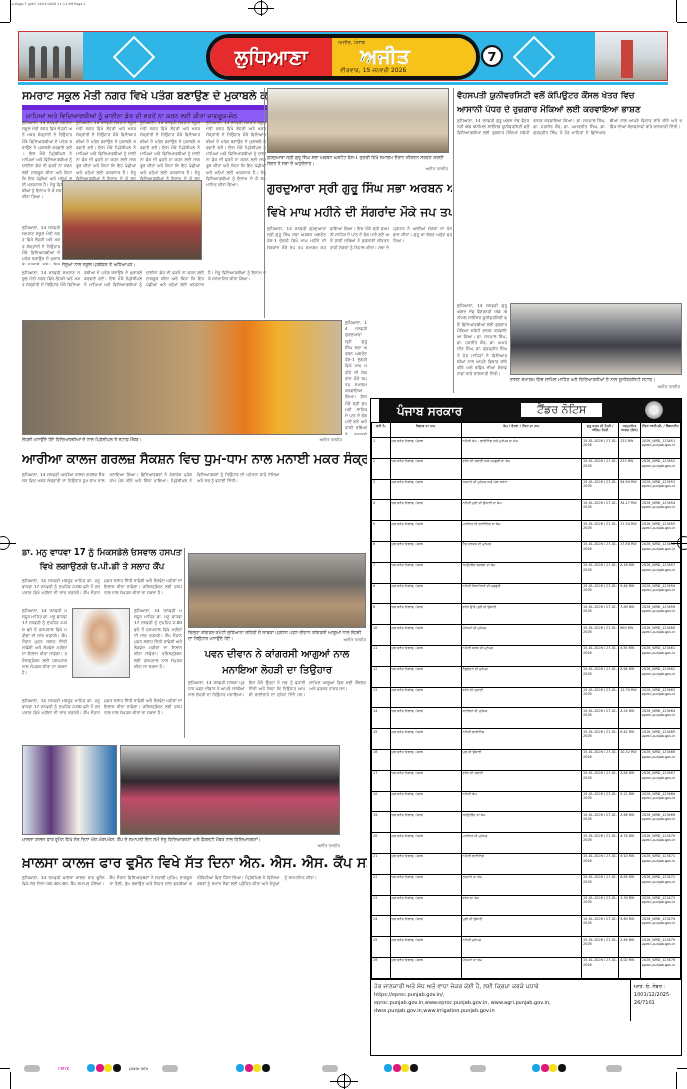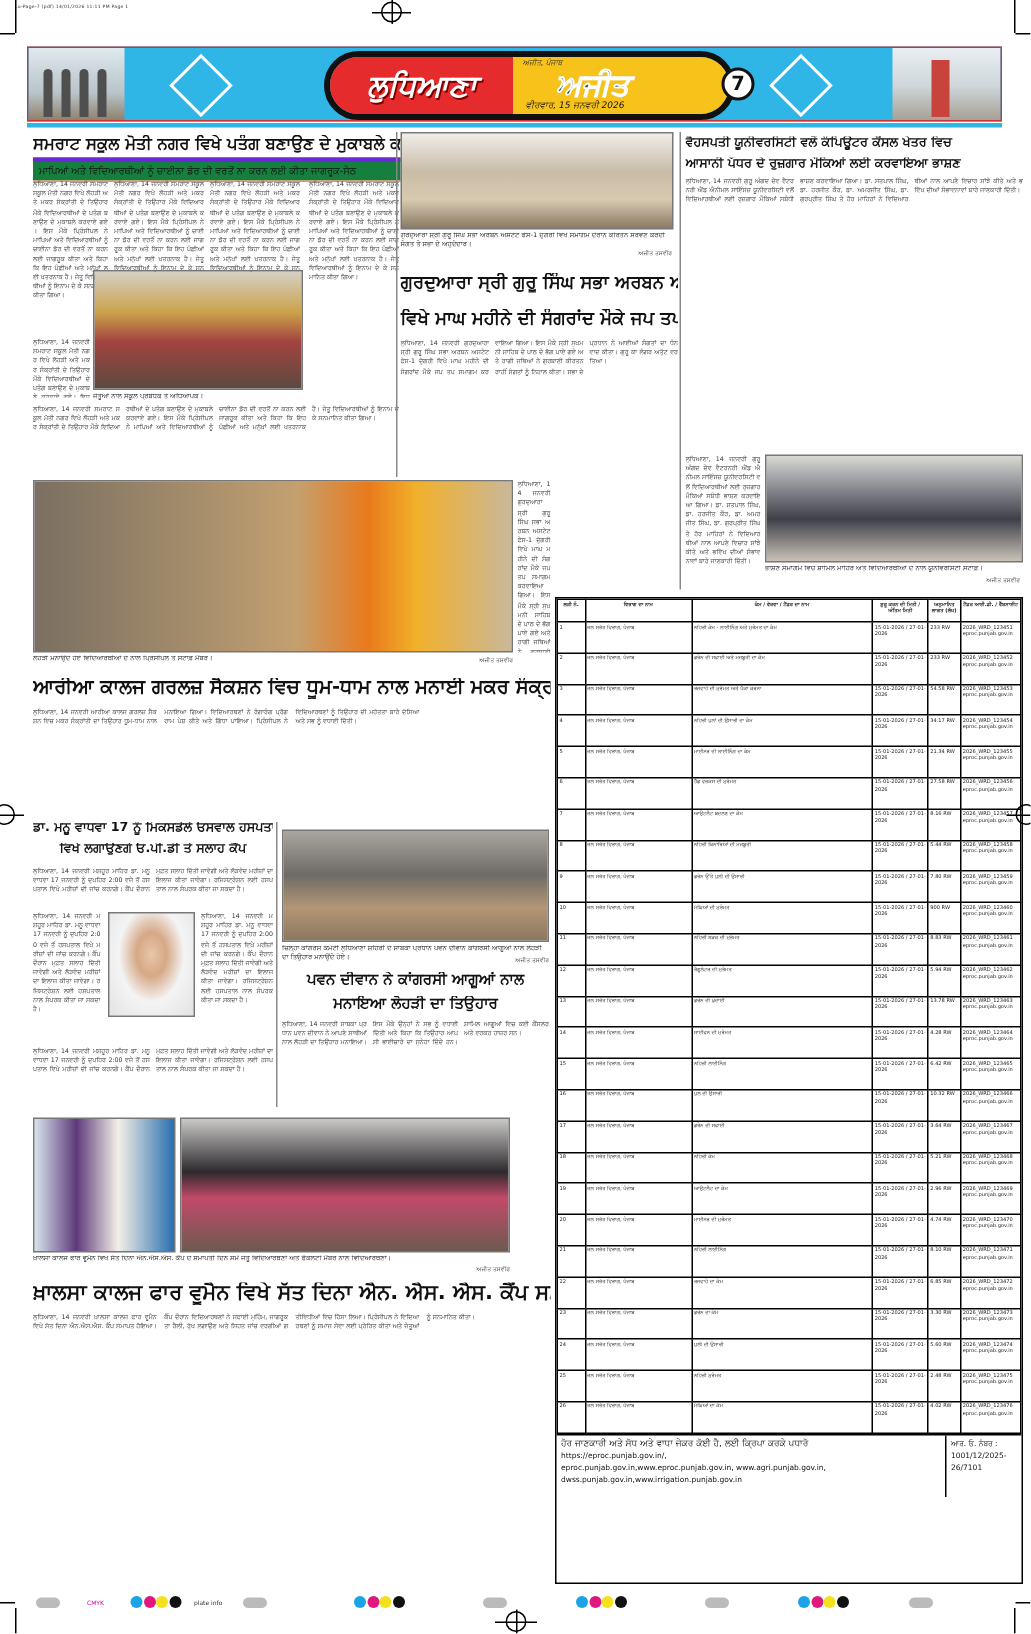--- a/index.html
+++ b/index.html
@@ -10,31 +10,31 @@
   .crop-v { width: 1px; background: #000; }
   .crop-h { height: 1px; background: #000; }
   .reg { width: 14px; height: 14px; border: 1px solid #000; border-radius: 50%; }
   
   .masthead { left: 18px; top: 31px; width: 650px; height: 50px; background: #2fb6e6; border: 1px solid #c33; overflow: hidden; }
   .mast-photo-l { left: 0; top: 0; width: 64px; height: 50px; background: linear-gradient(180deg,#dfe9ee 0%,#b8c4c8 60%,#8a7a62 100%); }
   .mast-photo-r { right: 0; top: 0; width: 72px; height: 50px; background: linear-gradient(180deg,#e9eef2 0%,#cfd7db 50%,#a49c90 100%); }
   .tower { left: 26px; top: 8px; width: 12px; height: 38px; background: #c8433b; }
   .statue { width: 6px; height: 32px; background: #4f4f4f; top: 14px; border-radius: 3px 3px 0 0; }
   .pattern { width: 30px; height: 30px; top: 10px; border: 2px solid #fff; transform: rotate(45deg); }
-  .pill { left: 197px; top: 2px; width: 274px; height: 46px; border-radius: 23px; overflow: hidden; border: 4px solid #111; display: flex; font-style: italic; }
+  .pill { left: 187px; top: 2px; width: 274px; height: 46px; border-radius: 23px; overflow: hidden; border: 4px solid #111; display: flex; }
   .pill-red { flex: 0 0 46%; background: #e52b2b; display: flex; align-items: center; justify-content: center; color: #fff; font-weight: bold; font-size: 20px; text-shadow: 1px 1px 0 #7a0000; }
   .pill-yel { flex: 1; background: #f7c21a; position: relative; }
   .pill-small { position: absolute; left: 6px; top: 1px; font-size: 5px; color: #333; }
   .pill-ajit { position: absolute; left: 28px; top: 6px; font-size: 20px; font-weight: bold; color: #14532d; -webkit-text-stroke: 0.5px #fff; }
   .pill-date { position: absolute; left: 8px; bottom: 2px; font-size: 6px; color: #111; }
   .page-no { left: 462px; top: 13px; width: 22px; height: 22px; border-radius: 50%; background: #fff; border: 2px solid #111; font-weight: bold; font-size: 13px; display: flex; align-items: center; justify-content: center; }
   .mast-rule { left: 18px; top: 82px; width: 650px; height: 3px; background: #2fb6e6; }
   
   .hl { font-weight: bold; color: #111; white-space: nowrap; overflow: hidden; line-height: 1.1; }
-  .subhl-box { background: #15803d; border-top: 3px solid #6d28d9; border-bottom: 1px solid #c9a27a; font-size: 6.5px; padding: 2px 4px; white-space: nowrap; overflow: hidden; }
+  .subhl-box { background: #8b5cf6; border-top: 5px solid #6d28d9; border-bottom: 1px solid #c9a27a; font-size: 6.5px; padding: 2px 4px; white-space: nowrap; overflow: hidden; }
   .col-text { font-size: 4.2px; line-height: 6.2px; color: #333; overflow: hidden; text-align: justify; word-break: break-all; }
   .caption { font-size: 4.5px; line-height: 6px; color: #222; overflow: hidden; }
   .credit { font-size: 4px; color: #444; text-align: right; }
   .photo { overflow: hidden; border: 1px solid #777; }
   .vrule { width: 1px; background: #888; }
   
   .tender { left: 370px; top: 398px; width: 312px; height: 658px; border: 1px solid #000; overflow: hidden; }
   .tender-head { height: 23px; background: #111; display: flex; align-items: center; position: relative; }
   .th-left { color: #fff; font-weight: bold; font-size: 12px; margin-left: 26px; }
   .th-right { position: absolute; left: 150px; top: 4px; background: #fff; color: #111; font-size: 11px; padding: 0 16px; height: 14px; line-height: 14px; }
@@ -141,20 +141,26 @@
 <div class="abs col-text" style="left:188px;top:680px;width:178px;height:60px;column-count:3;column-gap:4px;">ਲੁਧਿਆਣਾ, 14 ਜਨਵਰੀ ਸਾਬਕਾ ਪ੍ਰਧਾਨ ਪਵਨ ਦੀਵਾਨ ਨੇ ਆਪਣੇ ਸਾਥੀਆਂ ਨਾਲ ਲੋਹੜੀ ਦਾ ਤਿਉਹਾਰ ਮਨਾਇਆ। ਇਸ ਮੌਕੇ ਉਨ੍ਹਾਂ ਨੇ ਸਭ ਨੂੰ ਵਧਾਈ ਦਿੱਤੀ ਅਤੇ ਕਿਹਾ ਕਿ ਤਿਉਹਾਰ ਆਪਸੀ ਭਾਈਚਾਰੇ ਦਾ ਸੁਨੇਹਾ ਦਿੰਦੇ ਹਨ। ਸ਼ਾਮਿਲ ਆਗੂਆਂ ਵਿਚ ਕਈ ਕੌਂਸਲਰ ਅਤੇ ਵਰਕਰ ਹਾਜ਼ਰ ਸਨ।</div>
 
 <div class="abs photo" style="left:22px;top:745px;width:95px;height:90px;background:linear-gradient(90deg,#d8e4ee 0%,#5d3a7a 30%,#f4f0e8 60%,#2a6fb0 100%);"></div>
 <div class="abs photo" style="left:120px;top:745px;width:220px;height:90px;background:linear-gradient(180deg,#c9c9c7 0%,#2e2a2e 40%,#c24a6a 60%,#6d5a4f 100%);"></div>
 <div class="abs caption" style="left:22px;top:837px;width:318px;height:12px;">ਖ਼ਾਲਸਾ ਕਾਲਜ ਫਾਰ ਵੂਮੈਨ ਵਿਖੇ ਸੱਤ ਦਿਨਾ ਐਨ.ਐਸ.ਐਸ. ਕੈਂਪ ਦੇ ਸਮਾਪਤੀ ਦਿਨ ਸਮੇਂ ਜੇਤੂ ਵਿਦਿਆਰਥਣਾਂ ਅਤੇ ਫੈਕਲਟੀ ਮੈਂਬਰ ਨਾਲ ਵਿਦਿਆਰਥਣਾਂ।</div>
 <div class="abs credit" style="left:300px;top:843px;width:40px;">ਅਜੀਤ ਤਸਵੀਰ</div>
 <div class="abs hl" style="left:22px;top:855px;width:345px;font-size:14px;">ਖ਼ਾਲਸਾ ਕਾਲਜ ਫਾਰ ਵੂਮੈਨ ਵਿਖੇ ਸੱਤ ਦਿਨਾ ਐਨ. ਐਸ. ਐਸ. ਕੈਂਪ ਸਮਾਪਤ</div>
 <div class="abs col-text" style="left:22px;top:875px;width:345px;height:180px;column-count:4;column-gap:5px;">ਲੁਧਿਆਣਾ, 14 ਜਨਵਰੀ ਖ਼ਾਲਸਾ ਕਾਲਜ ਫਾਰ ਵੂਮੈਨ ਵਿਖੇ ਸੱਤ ਦਿਨਾ ਐਨ.ਐਸ.ਐਸ. ਕੈਂਪ ਸਮਾਪਤ ਹੋਇਆ। ਕੈਂਪ ਦੌਰਾਨ ਵਿਦਿਆਰਥਣਾਂ ਨੇ ਸਫਾਈ ਮੁਹਿੰਮ, ਜਾਗਰੂਕਤਾ ਰੈਲੀ, ਰੁੱਖ ਲਗਾਉਣ ਅਤੇ ਸਿਹਤ ਜਾਂਚ ਵਰਗੀਆਂ ਗਤੀਵਿਧੀਆਂ ਵਿਚ ਹਿੱਸਾ ਲਿਆ। ਪ੍ਰਿੰਸੀਪਲ ਨੇ ਵਿਦਿਆਰਥਣਾਂ ਨੂੰ ਸਮਾਜ ਸੇਵਾ ਲਈ ਪ੍ਰੇਰਿਤ ਕੀਤਾ ਅਤੇ ਜੇਤੂਆਂ ਨੂੰ ਸਨਮਾਨਿਤ ਕੀਤਾ।</div>
 
 <div class="abs tender">
+  <div class="tender-head">
+    <div class="th-qr"></div>
+    <span class="th-left">ਪੰਜਾਬ ਸਰਕਾਰ</span>
+    <span class="th-right">ਟੈਂਡਰ ਨੋਟਿਸ</span>
+    <div class="th-emblem"></div>
+  </div>
   <table class="tt">
     <colgroup>
       <col style="width:6%">
         <col style="width:23%">
         <col style="width:39%">
         <col style="width:12%">
         <col style="width:7%">
         <col style="width:13%">
     </colgroup>
     <thead>

